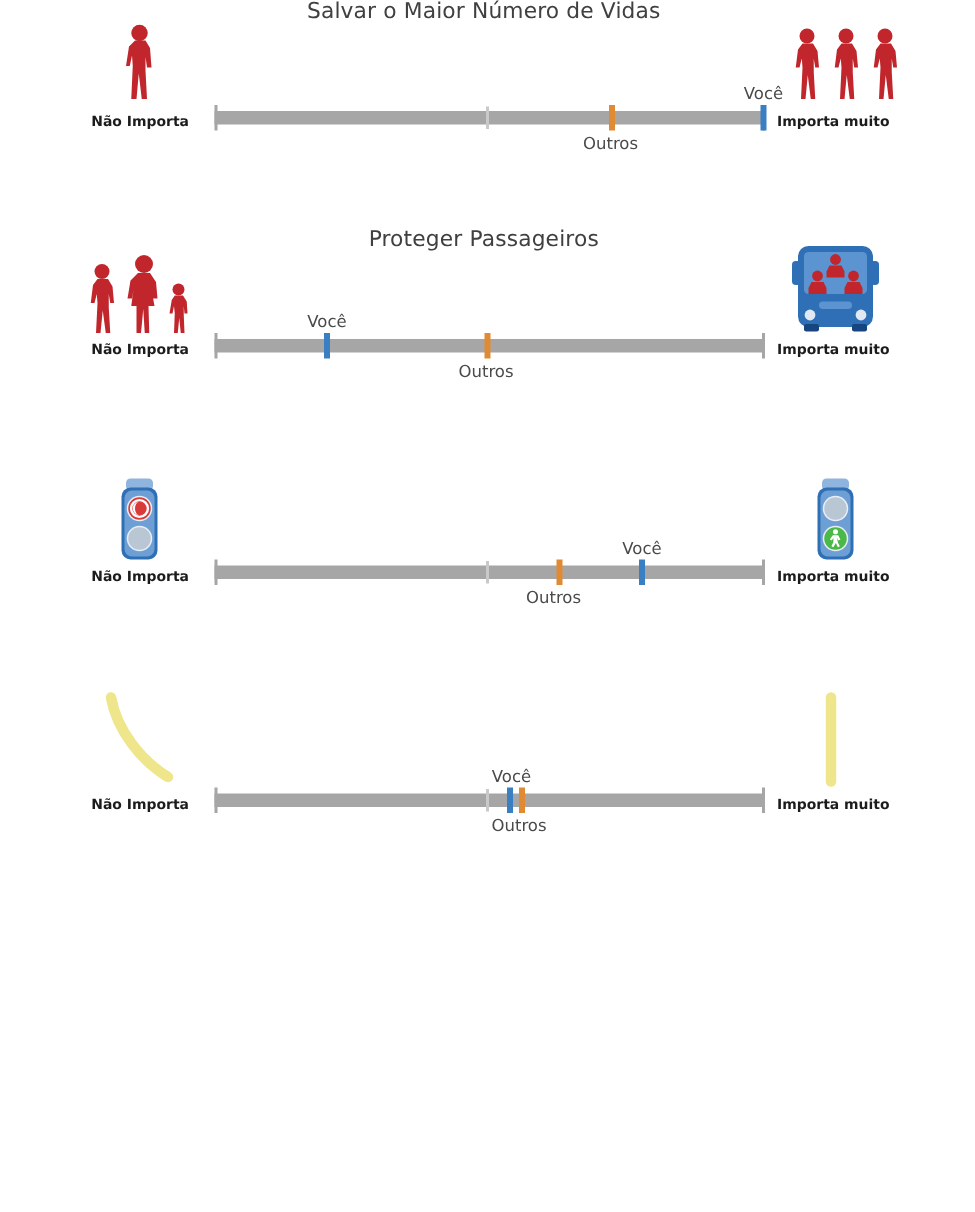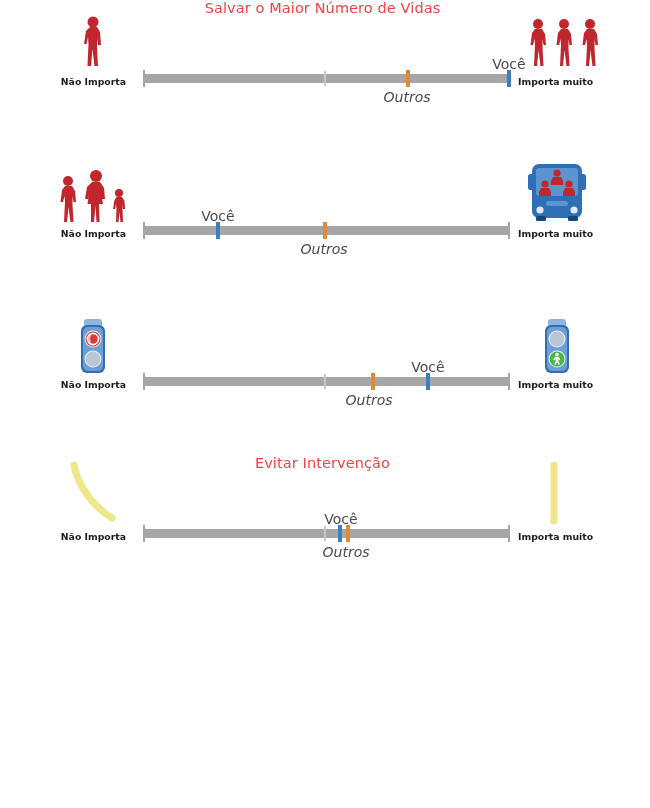--- a/index.html
+++ b/index.html
@@ -22,21 +22,21 @@
     height: 150px;
   }
 
   .panel-title {
     position: absolute;
     top: 0;
     left: 0;
     width: 645px;
     text-align: center;
     font-size: 14.5px;
-    color: #ef4444;
+    color: #404040;
     font-family: "DejaVu Sans", sans-serif;
     letter-spacing: 0.1px;
   }
 
   
   .scale {
     position: absolute;
     left: 143px;
     top: 74px;
     width: 367px;
@@ -66,27 +66,27 @@
     position: absolute;
     top: 70px;
     width: 3.5px;
     height: 17px;
   }
   .marker.you    { background: #3a7fc1; }
   .marker.others { background: #e08a33; }
 
   .marker-label {
     position: absolute;
-    font-size: 14px;
+    font-size: 11px;
     color: #4a4a4a;
     white-space: nowrap;
     font-family: "DejaVu Sans", sans-serif;
   }
   .marker-label.above { top: 56px; transform: translateX(-50%); }
-  .marker-label.below { top: 89px; transform: translateX(-50%); font-style: italic; }
+  .marker-label.below { top: 89px; transform: translateX(-50%); }
 
   
   .end-label {
     position: absolute;
     top: 76px;
     font-size: 9.3px;
     font-weight: bold;
     color: #1c1c1c;
     white-space: nowrap;
     font-family: "DejaVu Sans", sans-serif;
@@ -156,20 +156,21 @@
   </div>
 
   <div class="marker others" style="left:406px;"></div>
   <div class="marker-label below" style="left:407px;">Outros</div>
 
   <div class="marker you" style="left:507px;"></div>
   <div class="marker-label above" style="left:509px;">Você</div>
 </div>
 
 <div class="panel" style="top:152px;">
+  <div class="panel-title">Proteger Passageiros</div>
 
   <div class="icon-box left">
     <div class="icon-inner" style="left:12px;">
       <svg width="90" height="58" viewBox="0 0 90 58">
         <g fill="#c0262c">
           <g transform="translate(4,8)">
             <circle cx="12" cy="7" r="5"></circle>
             <path d="M9 12 L16 12 L19 17 L20 28 L17.5 28 L16.5 22 L16.5 31 L17.5 48 L14.5 48 L12.5 33 L11 48 L8 48 L9 28 L8.5 22 L7 28 L4.5 28 L6 16 Z"></path>
           </g>
           <g transform="translate(30,2)">
@@ -270,21 +271,20 @@
   </div>
 
   <div class="marker others" style="left:371px;"></div>
   <div class="marker-label below" style="left:369px;">Outros</div>
 
   <div class="marker you" style="left:426px;"></div>
   <div class="marker-label above" style="left:428px;">Você</div>
 </div>
 
 <div class="panel" style="top:455px;">
-  <div class="panel-title">Evitar Intervenção</div>
 
   <div class="icon-box left">
     <div class="icon-inner" style="left:28px;">
       <svg width="58" height="66" viewBox="0 0 58 66">
         <path d="M6 4 C 10 26, 26 46, 44 57" fill="none" stroke="#efe58a" stroke-width="7" stroke-linecap="round"></path>
       </svg>
     </div>
   </div>
 
   <div class="icon-box right">

